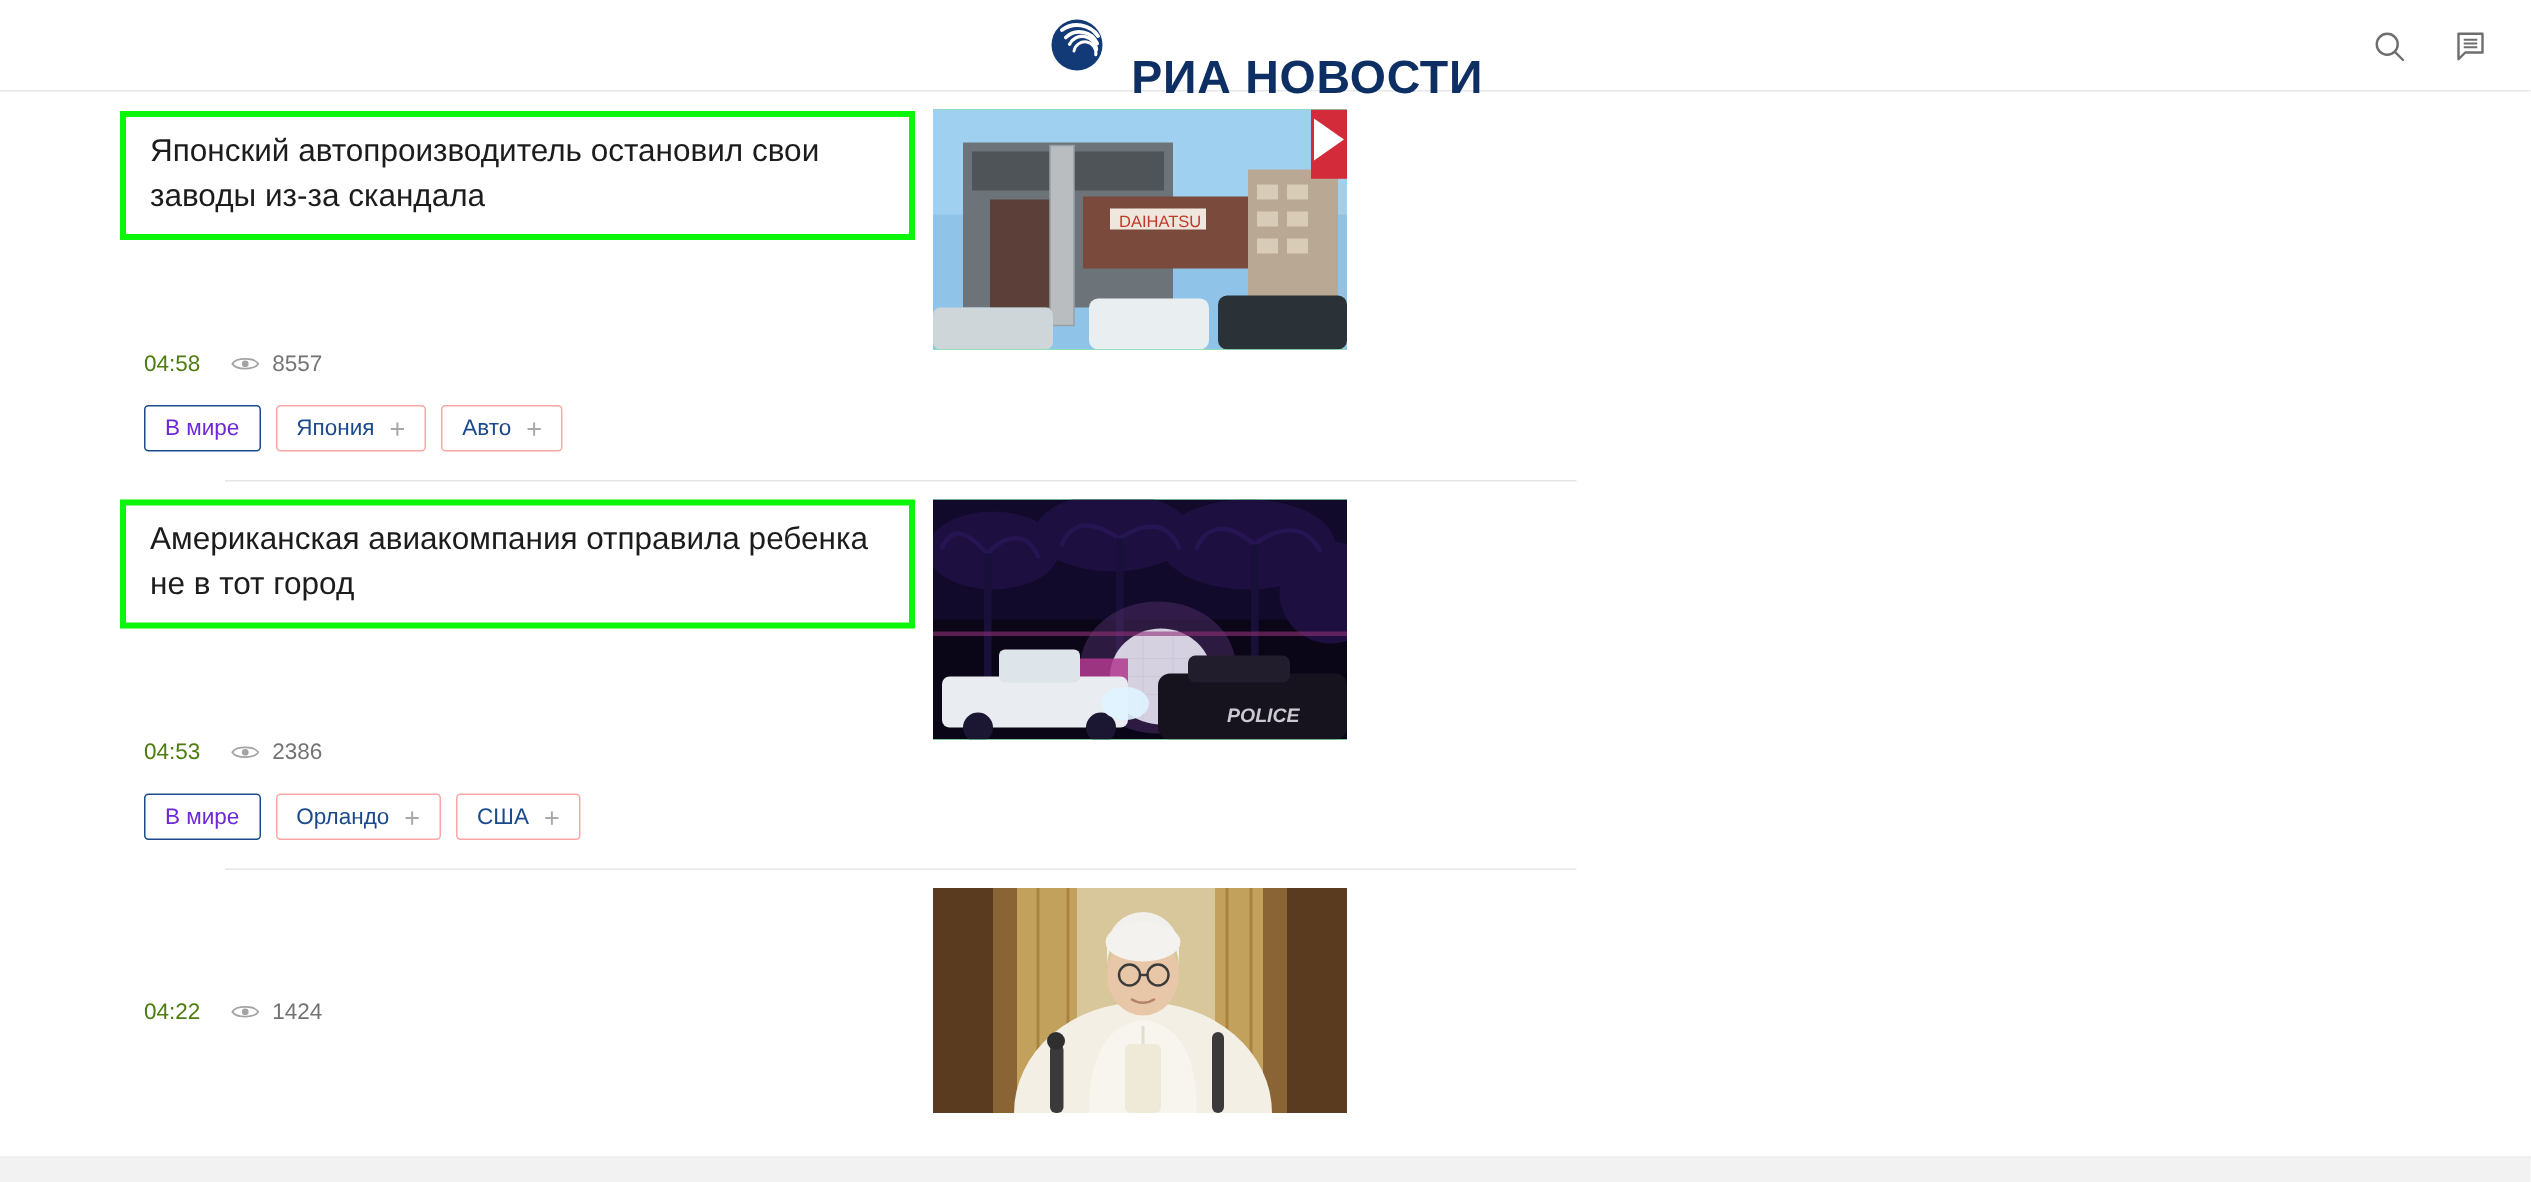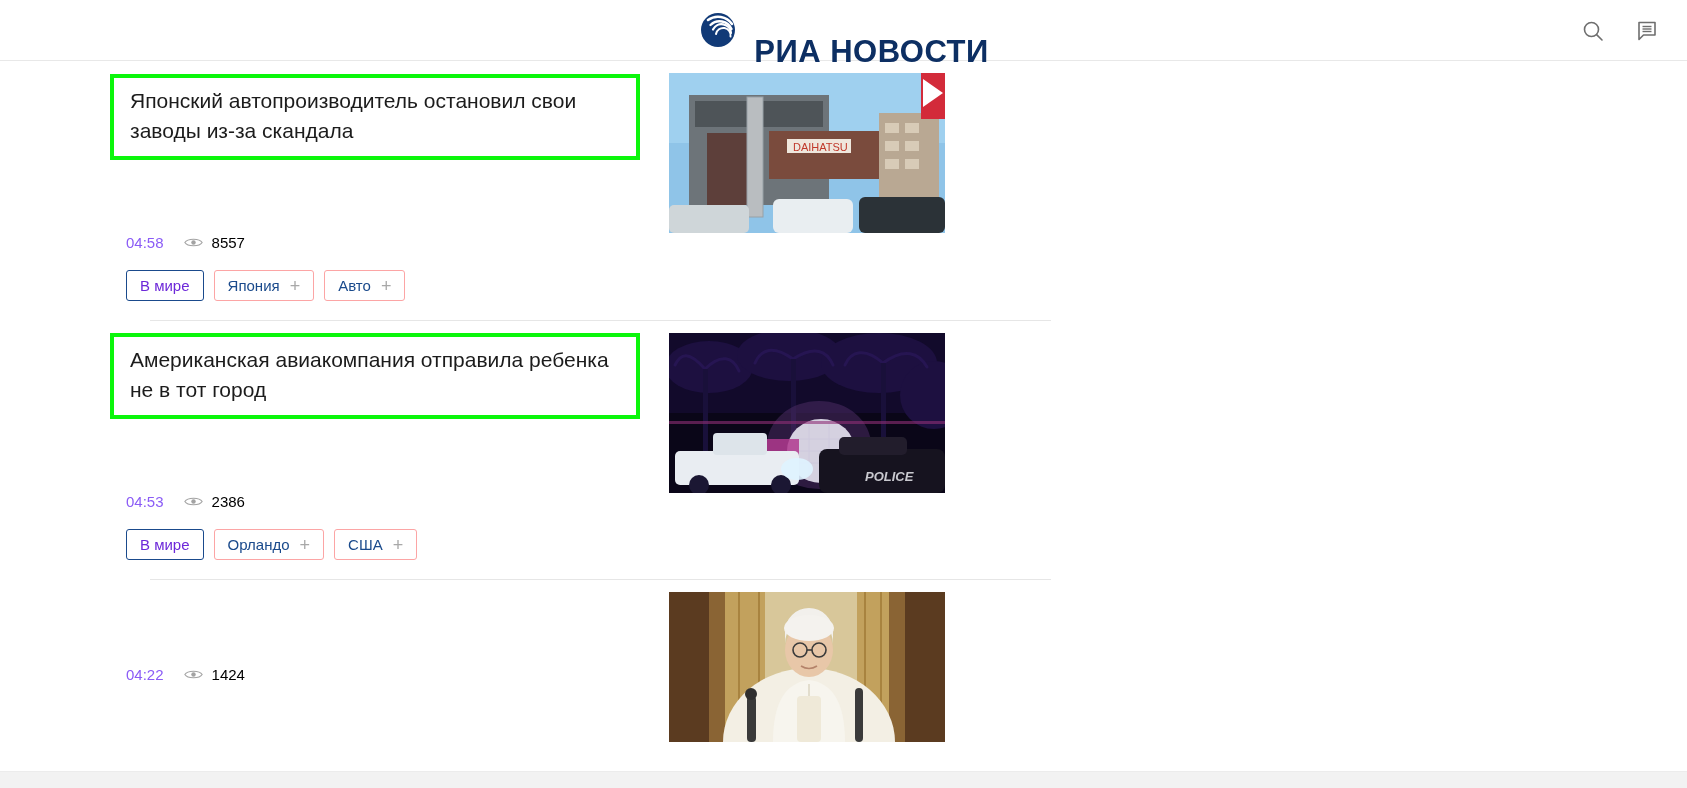--- a/index.html
+++ b/index.html
@@ -75,22 +75,22 @@
     background: #e6e6e6;
     width: 901px;
     margin-left: 150px;
   }
   .item-inner {
     position: relative;
     display: flex;
     align-items: flex-start;
   }
   .item-left {
-    width: 669px;
-    padding-left: 110px;
+    width: 622px;
+    padding-left: 80px;
     position: relative;
   }
   .headline-box {
     display: inline-block;
     border: 4px solid #0bf60b;
     background: #ffffff;
     padding: 8px 14px 10px 16px;
     max-width: 530px;
   }
   .headline {
@@ -101,26 +101,26 @@
     margin: 0;
   }
   .meta {
     display: flex;
     align-items: center;
     gap: 20px;
     color: #9a9a9a;
     font-size: 15px;
     padding-left: 16px;
   }
-  .meta .time { color: #8b5cf6; text-align: center; }
+  .meta .time { color: #4d7c0f; text-align: center; }
   .views {
     display: flex;
     align-items: center;
     gap: 9px;
-    color: #000000;
+    color: #737373;
   }
   .eye-icon { display: inline-flex; }
   .tags {
     display: flex;
     align-items: center;
     gap: 10px;
     padding-left: 16px;
   }
   .tag {
     display: inline-flex;

